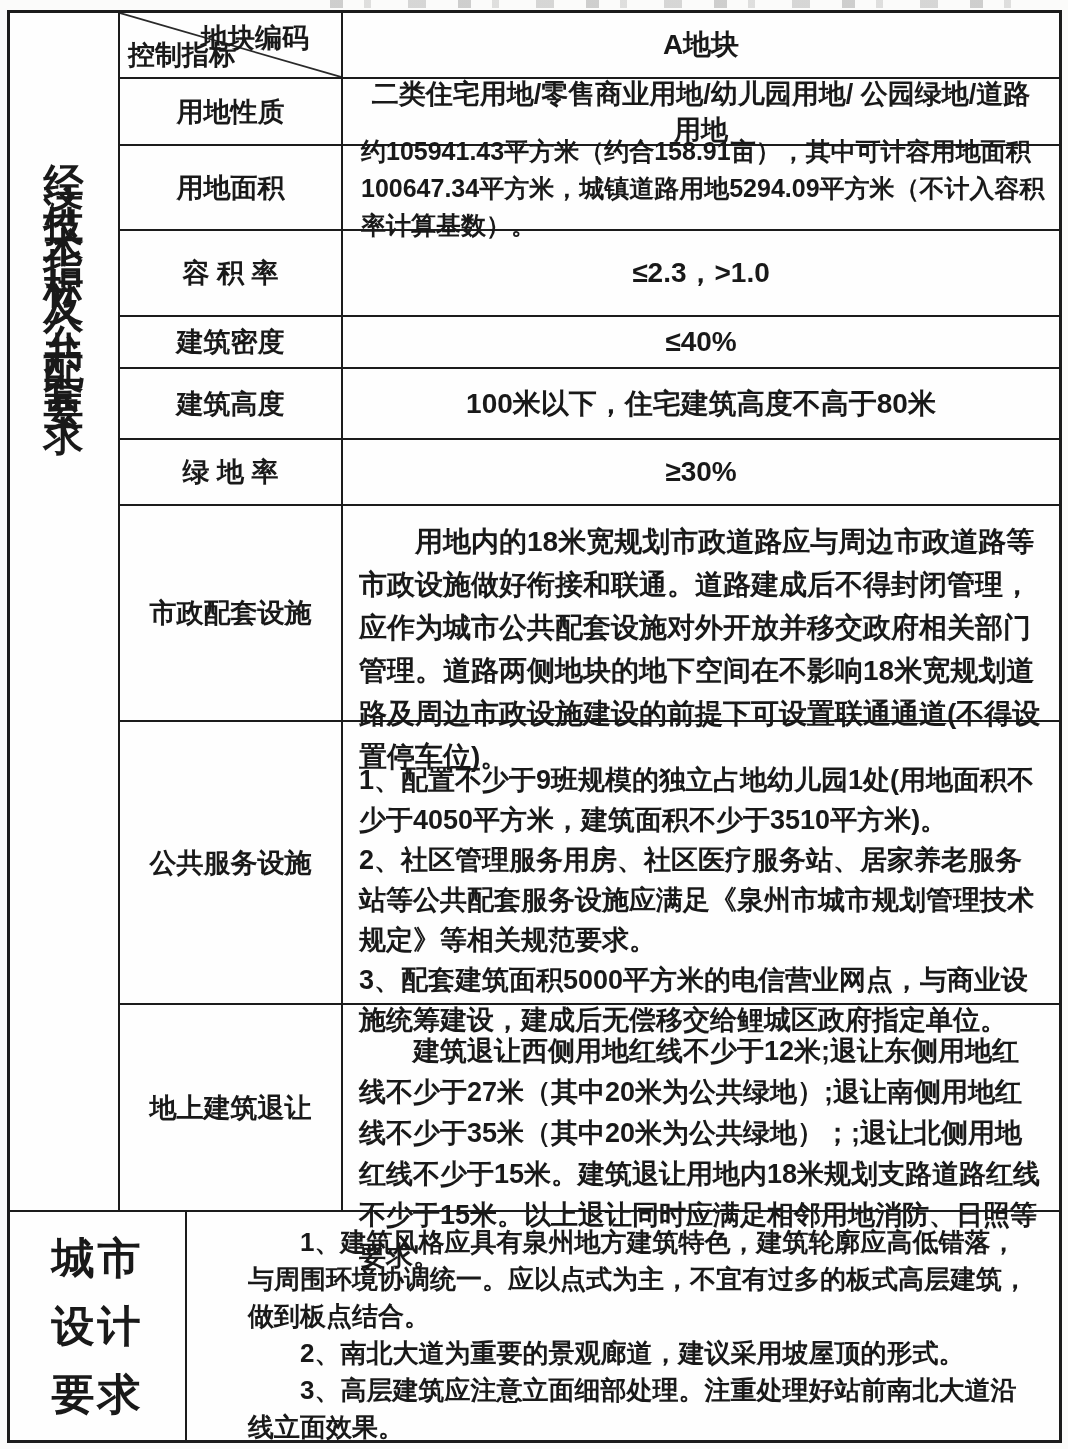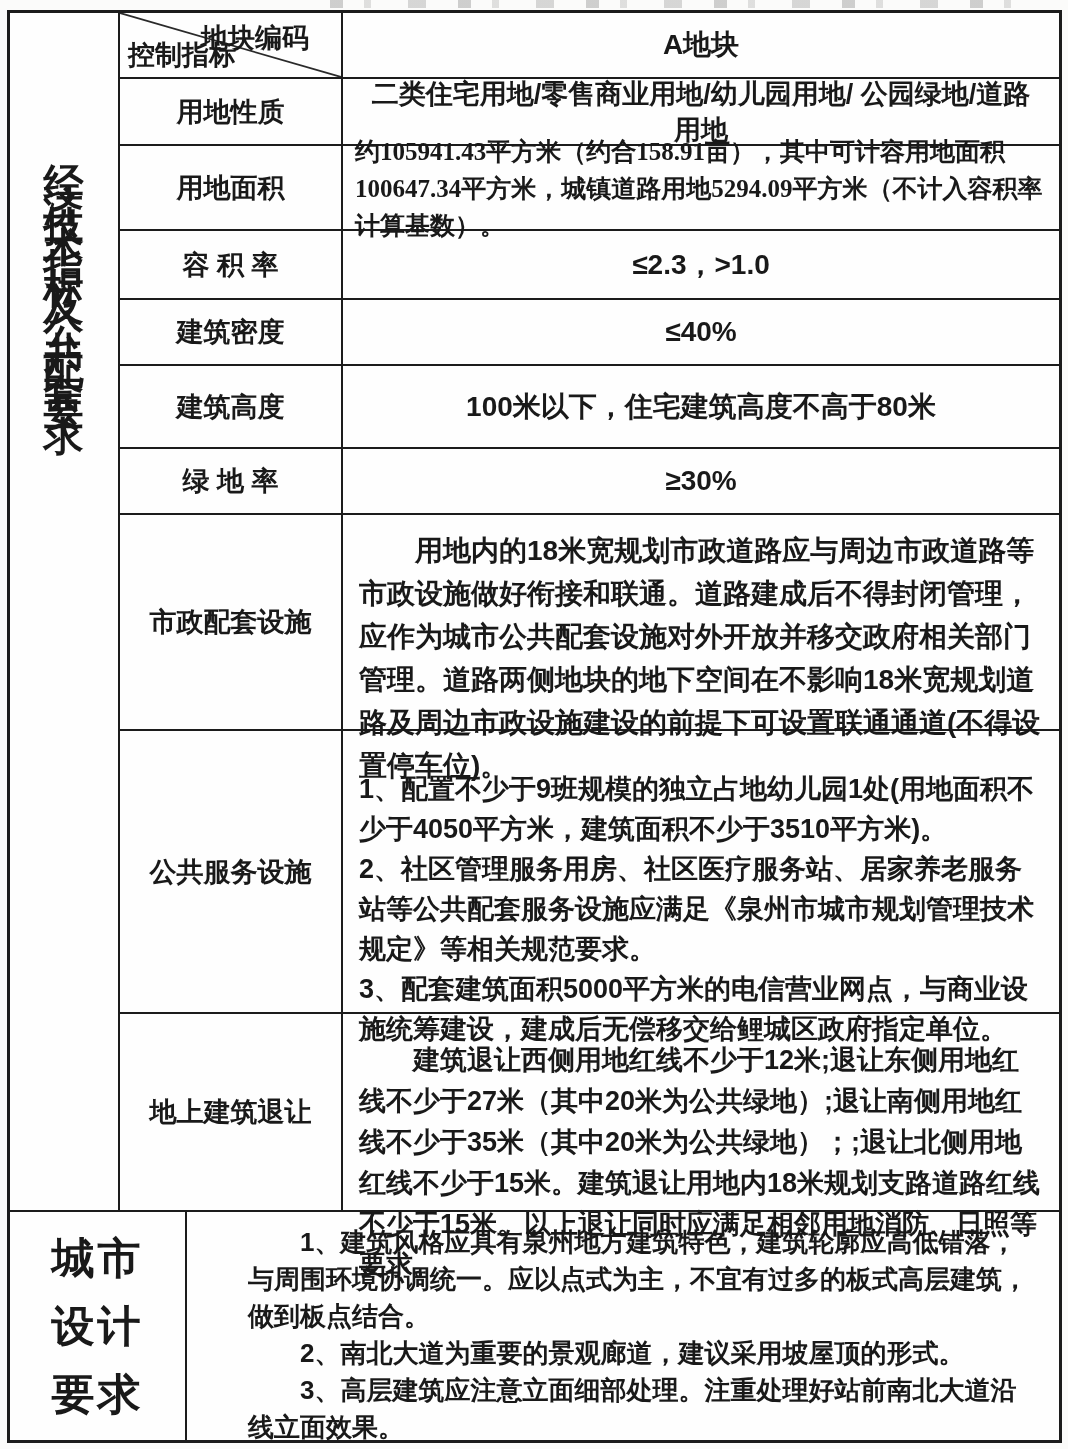--- a/index.html
+++ b/index.html
@@ -65,21 +65,21 @@
   .corner {
     position:relative;
     width:223px; flex:0 0 223px;
     border-right:2px solid #1c1c1c;
   }
   .corner svg { position:absolute; inset:0; width:100%; height:100%; display:block; }
   .corner-top   { position:absolute; top:7px;   right:32px; font-size:27px; font-weight:600; }
   .corner-bottom{ position:absolute; bottom:4px; left:8px;  font-size:27px; font-weight:600; }
   
   .cell-landuse   { font-size:27px; padding:0 16px; letter-spacing:0; }
-  .cell-area      { font-size:25px; line-height:37px; padding:6px 14px 4px 12px; display:flex; flex-direction:column; justify-content:center;font-family:Liberation Serif, serif; }
+  .cell-area      { font-size:25px; line-height:37px; padding:6px 14px 4px 18px; display:flex; flex-direction:column; justify-content:center; }
   .cell-municipal { font-size:28px; line-height:43px; padding:14px 16px 6px 16px; }
   .cell-municipal p { text-indent:2em; }
   .cell-public    { font-size:27px; line-height:40px; padding:38px 16px 6px 16px; }
   .cell-setback   { font-size:27px; line-height:41px; padding:26px 16px 6px 16px; }
   .cell-setback p { text-indent:2em; }
   
   .lower { height:230px; flex:0 0 230px; display:flex;gap:32px; }
   .lower-label {
     width:177px; flex:0 0 177px;
     border-right:2px solid #1c1c1c;
@@ -126,31 +126,31 @@
           <div class="value-cell value-center cell-landuse">二类住宅用地/零售商业用地/幼儿园用地/ 公园绿地/道路用地</div>
         </div>
 
         <div class="row" style="height:85px">
           <div class="label-cell">用地面积</div>
           <div class="value-cell cell-area value-para">
             <span>约105941.43平方米（约合158.91亩），其中可计容用地面积100647.34平方米，城镇道路用地5294.09平方米（不计入容积率计算基数）。</span>
           </div>
         </div>
 
-        <div class="row" style="height:69px">
+        <div class="row" style="height:86px">
           <div class="label-cell">容 积 率</div>
           <div class="value-cell value-center">≤2.3，&gt;1.0</div>
         </div>
 
-        <div class="row" style="height:66px">
+        <div class="row" style="height:52px">
           <div class="label-cell">建筑密度</div>
           <div class="value-cell value-center">≤40%</div>
         </div>
 
-        <div class="row" style="height:83px">
+        <div class="row" style="height:71px">
           <div class="label-cell">建筑高度</div>
           <div class="value-cell value-center">100米以下，住宅建筑高度不高于80米</div>
         </div>
 
         <div class="row" style="height:66px">
           <div class="label-cell">绿 地 率</div>
           <div class="value-cell value-center">≥30%</div>
         </div>
 
         <div class="row" style="height:216px">

